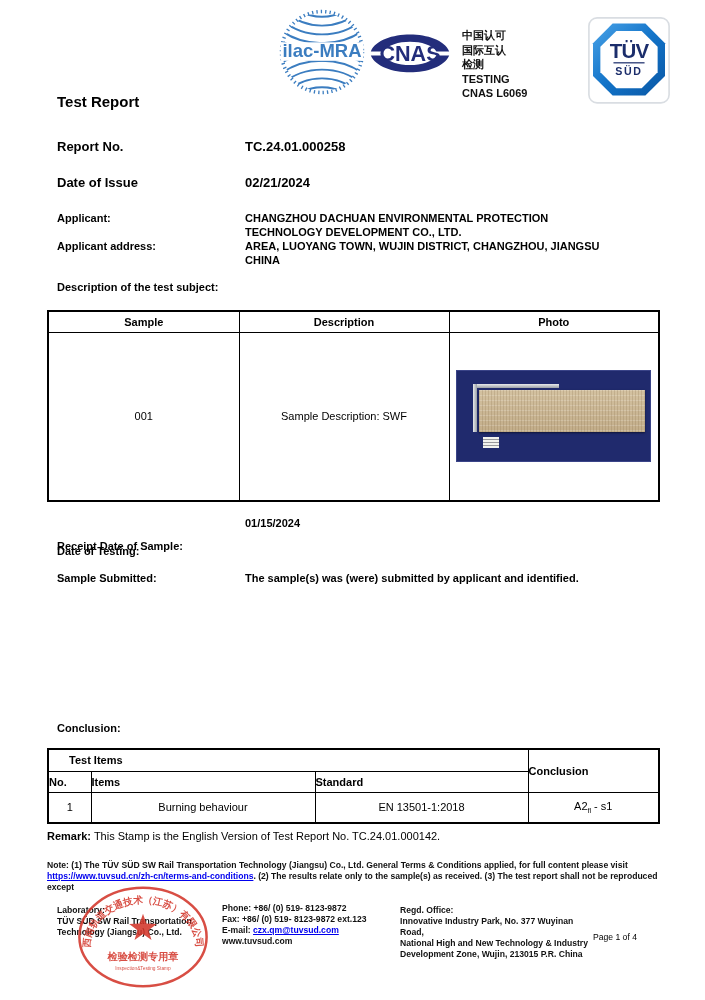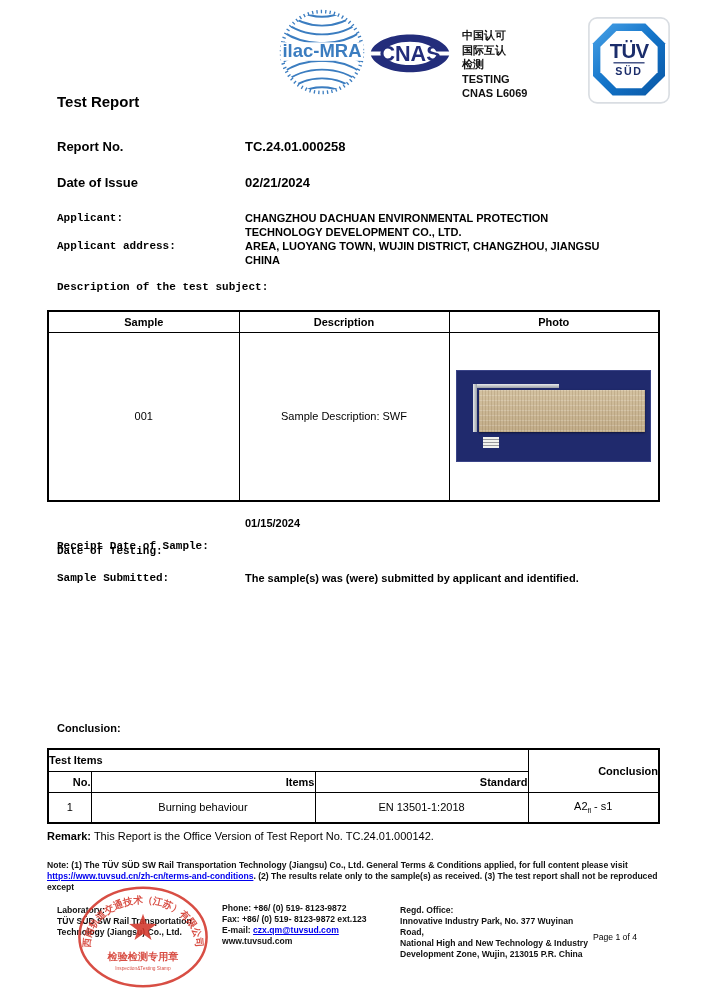--- a/index.html
+++ b/index.html
@@ -13,21 +13,21 @@
 
   
   .logo-row { position:absolute; top:5px; left:270px; width:400px; height:102px; }
   .cn-acc { position:absolute; left:192px; top:23px; font-size:11px; font-weight:bold; line-height:14.5px; color:#111; }
   .tuv-box { position:absolute; left:318px; top:12px; }
 
   
   .doc-title { position:absolute; left:57px; top:93px; font-size:15px; font-weight:bold; }
   .meta-row { position:absolute; left:57px; font-size:13px; font-weight:bold; }
   .meta-row .val { position:absolute; left:188px; top:0; white-space:nowrap; }
-  .info-label { position:absolute; left:57px; font-size:11px; font-weight:bold;font-family:Liberation Mono, monospace; }
+  .info-label { position:absolute; left:57px; font-size:11px; font-weight:bold; }
   .info-val { position:absolute; left:245px; font-size:11px; font-weight:bold; line-height:13.8px; width:420px; }
 
   
   table { border-collapse:collapse; table-layout:fixed; }
   .sample-table { position:absolute; left:47px; top:310px; width:611px; }
   .sample-table th, .sample-table td { border:1px solid #000; font-size:11px; text-align:center; vertical-align:middle; }
   .sample-table { border:2px solid #000; }
   .sample-table th { height:21px; font-weight:bold; }
   .sample-table td { height:169px; font-weight:normal; }
 
@@ -44,23 +44,23 @@
   .ruler-v { position:absolute; left:8.5%; top:15%; width:4px; height:52%;
              background:linear-gradient(90deg,#e8eaec,#9aa0a6); }
   .photo-label { position:absolute; left:13%; top:71%; width:9.5%; height:15%; background:#f2f2ee;
              background-image:repeating-linear-gradient(180deg, rgba(80,80,90,.55) 0 1px, rgba(0,0,0,0) 1px 3px);
              background-clip:content-box; padding:1px; }
 
   
   .conc-heading { position:absolute; left:57px; top:722px; font-size:11px; font-weight:bold; }
   .conc-table { position:absolute; left:47px; top:748px; width:611px; border:2px solid #000; }
   .conc-table th, .conc-table td { border:1px solid #000; font-size:11px; vertical-align:middle; }
-  .conc-table th { font-weight:bold; text-align:right; }
+  .conc-table th { font-weight:bold; text-align:left; }
   .conc-table td { text-align:center; font-weight:normal; }
-  .conc-table .group-hdr { text-align:left; padding-left:0; height:22px;margin-left:44px; }
+  .conc-table .group-hdr { text-align:left; padding-left:20px; height:22px;margin-left:44px; }
   .conc-table .sub-hdr th { height:21px; }
   .conc-table .data-row td { height:31px; }
   sub.fl { font-size:7px; }
 
   .remark { position:absolute; left:47px; top:830px; font-size:11px; }
   .remark b { font-weight:bold; }
 
   
   .note { position:absolute; left:47px; top:860px; width:615px; font-size:8.6px; font-weight:bold; line-height:10.8px; color:#111; }
   a.doc-link { color:#0000ee; text-decoration:underline; cursor:pointer; }
@@ -219,21 +219,21 @@
     <tr class="data-row">
       <td>1</td>
       <td>Burning behaviour</td>
       <td>EN 13501-1:2018</td>
       <td><span>A2</span><sub class="fl">fl</sub><span> - s1</span></td>
     </tr>
   </tbody>
     </table>
 
   <div class="remark">
-    <b>Remark:</b><span> This Report is the Office Version of Test Report No. TC.24.01.000142.</span>
+    <b>Remark:</b><span> This Stamp is the English Version of Test Report No. TC.24.01.000142.</span>
   </div>
 
   <div class="note">
     <div>Note: (1) The TÜV SÜD SW Rail Transportation Technology (Jiangsu) Co., Ltd. General Terms &amp; Conditions applied, for full content please visit</div>
     <div><a class="doc-link">https://www.tuvsud.cn/zh-cn/terms-and-conditions</a><span>. (2) The results relate only to the sample(s) as received. (3) The test report shall not be reproduced except</span></div>
   </div>
 
   <div class="foot foot-lab">
     <div>Laboratory:</div>
     <div>TÜV SÜD SW Rail Transportation</div>

